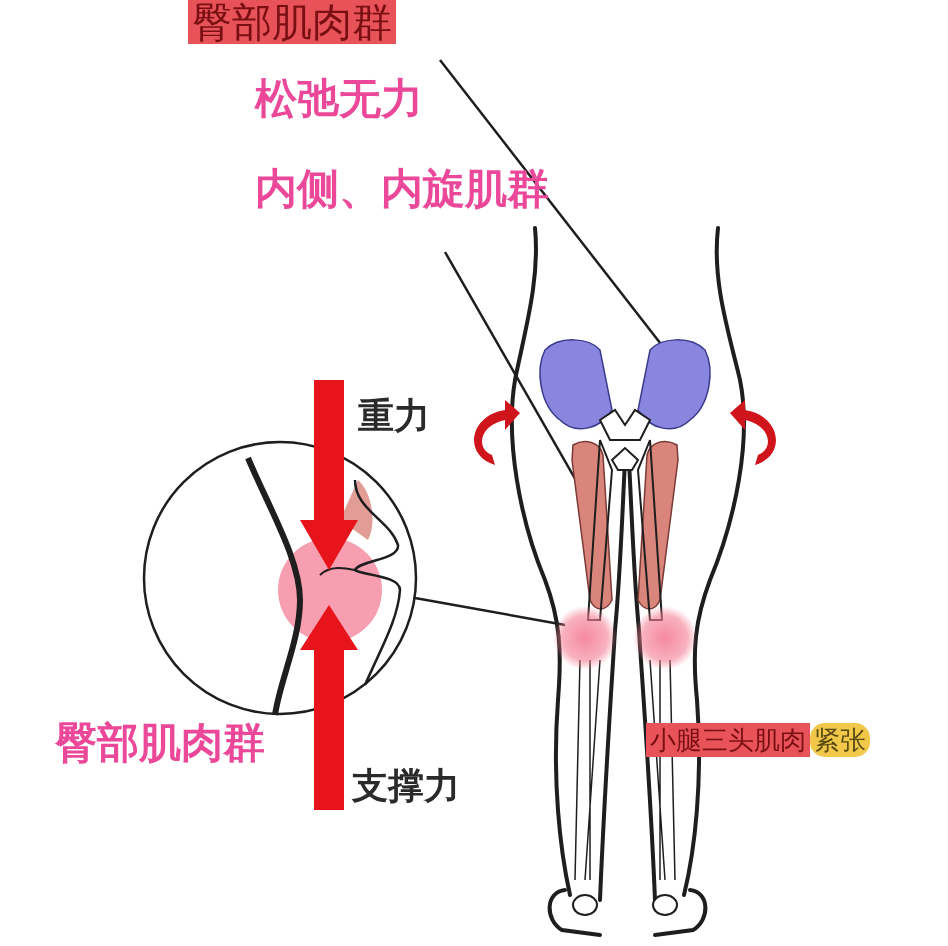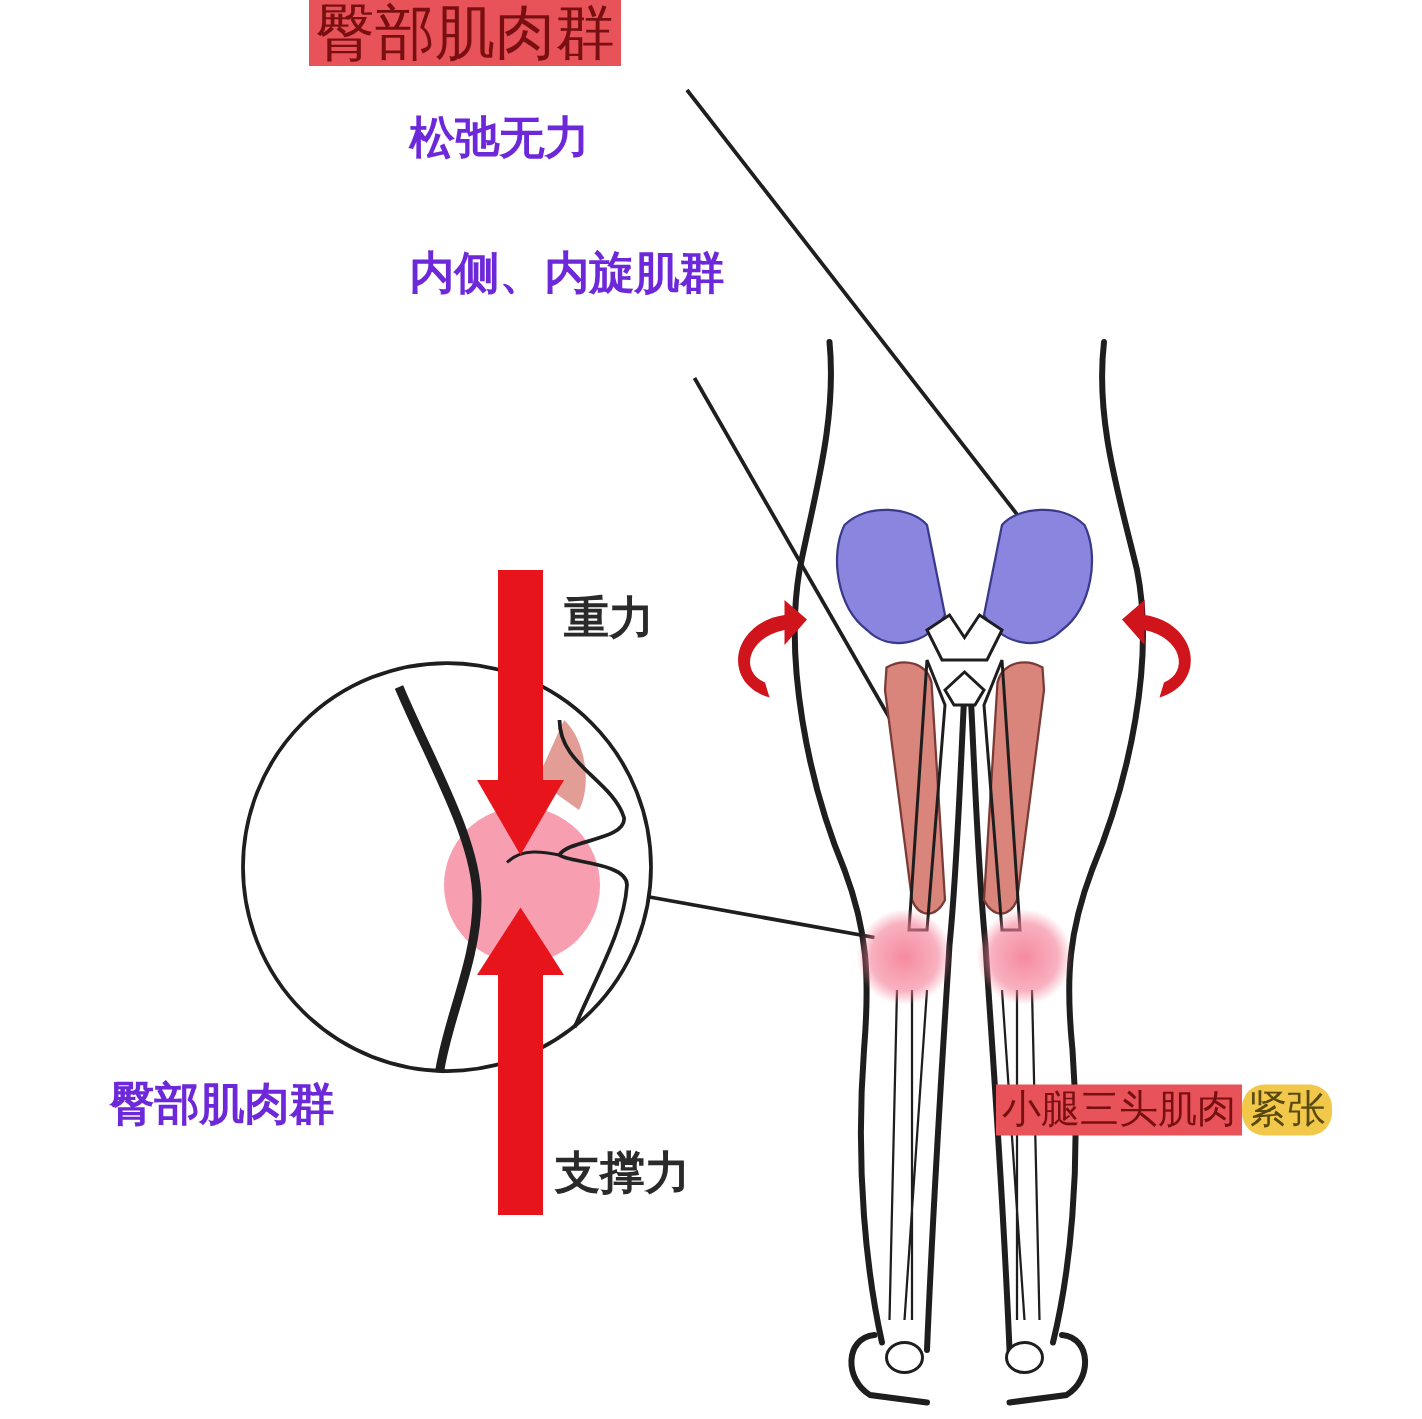--- a/index.html
+++ b/index.html
@@ -1,25 +1,25 @@
 <!DOCTYPE html>
 <html><head>
 <meta charset="utf-8">
 <style>
   html, body { margin:0; padding:0; background:#ffffff; }
   body { width:948px; height:946px; position:relative; overflow:hidden;
          font-family:"DejaVu Sans","Liberation Sans",sans-serif; color:#222; }
-  .stage { position:absolute; left:0; top:0; width:784px; height:946px;margin-left:18px; }
+  .stage { position:absolute; left:0; top:0; width:784px; height:946px; }
   svg.art { position:absolute; left:0; top:0; }
   .label { position:absolute; white-space:nowrap; line-height:1; }
   .hl-red { background:#e8535a; color:#7a0f12; padding:2px 4px; }
   .hl-yellow { background:#f1c84a; color:#5a4a10; padding:2px 4px;border-radius:15px; }
   .title-big { font-size:40px; font-family:"DejaVu Serif","Liberation Serif",serif; }
-  .txt { font-size:30px; color:#6d28d9; font-weight:bold; }
-  .txt-md { font-size:30px; color:#2a2a2a; font-weight:bold; }
+  .txt { font-size:42px; color:#ec4899; font-weight:bold; }
+  .txt-md { font-size:36px; color:#2a2a2a; font-weight:bold; }
   .small-hl { font-size:26px; font-family:"DejaVu Serif","Liberation Serif",serif;text-align:center; }
 </style>
 </head>
 <body>
 
 <div class="stage">
 
   <svg class="art" width="948" height="946" viewBox="0 0 948 946">
     <defs>
       <radialGradient id="kneeGlow" cx="50%" cy="50%" r="50%">

